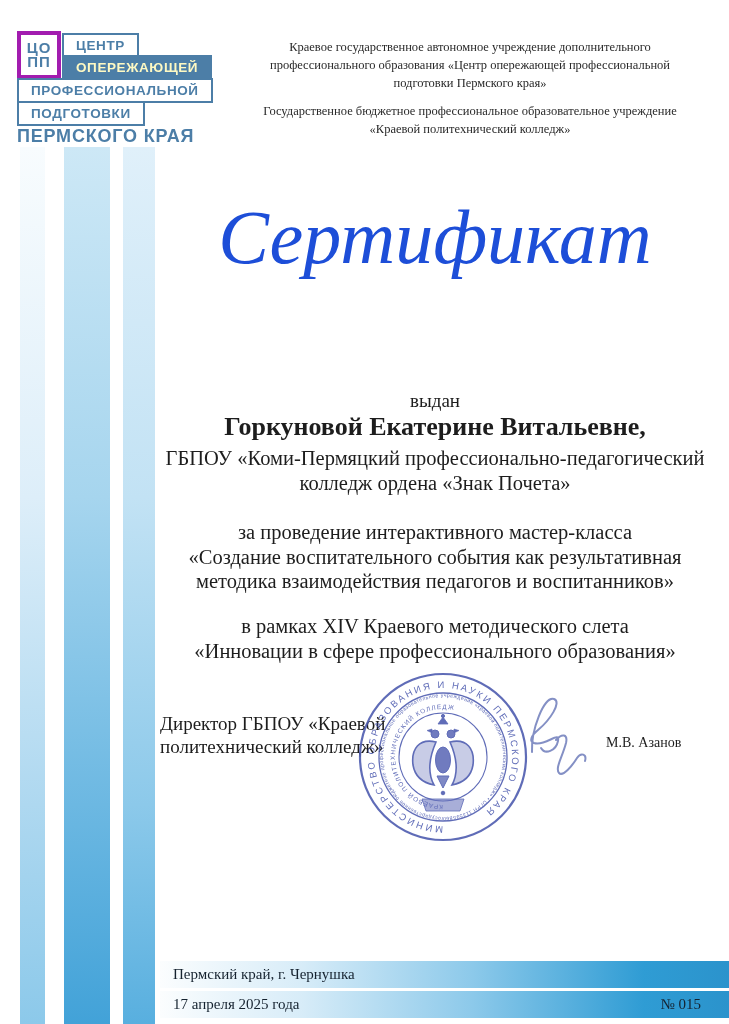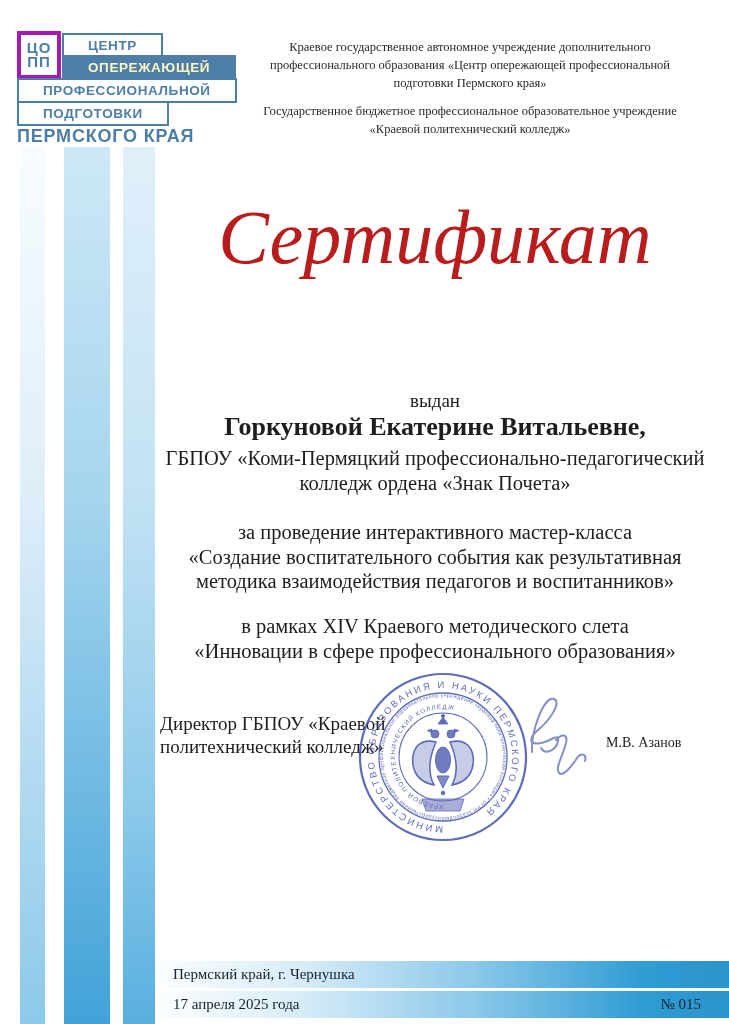--- a/index.html
+++ b/index.html
@@ -14,39 +14,39 @@
   .bar3{left:123px;width:32px;background:linear-gradient(180deg,#e0f0fa 0%,#c2e2f4 40%,#8cc9ea 75%,#58afdf 100%);}
 
   
   .logo{position:absolute;left:0;top:0;font-family:"Liberation Sans",sans-serif;font-weight:bold;color:#4c7ea7;}
   .logo-icon{
     position:absolute;left:17px;top:31px;width:36px;height:40px;border:4px solid #a21caf;
     display:flex;flex-direction:column;align-items:center;justify-content:center;
     font-size:15px;line-height:0.95;letter-spacing:1px;
   }
   .logo-box{position:absolute;border:2px solid #4c7ea7;background:#ffffff;
-    font-size:13.5px;letter-spacing:0.6px;padding:3px 24px;white-space:nowrap;}
+    font-size:13.5px;letter-spacing:0.6px;padding:3px 12px;white-space:nowrap;}
   .logo-box.solid{background:#4c7ea7;color:#fef9c3;border-color:#4c7ea7;}
   .lb1{left:62px;top:33px;}
   .lb2{left:62px;top:55px;}
   .lb3{left:17px;top:78px;}
   .lb4{left:17px;top:101px;}
   .logo-plain{position:absolute;left:17px;top:126px;font-size:18px;letter-spacing:0.8px;white-space:nowrap;}
 
   
   .header-orgs{position:absolute;left:250px;top:38px;width:440px;text-align:center;
     font-size:12.5px;line-height:18px;color:#2a2a2a;}
   .header-orgs .org{margin:0;text-align:center;}
   .header-orgs .org + .org{margin-top:10px;}
   .header-orgs span{display:block;}
 
   
   .cline{position:absolute;left:160px;width:550px;text-align:center;margin-top:40px;}
   .title{top:196px;font-style:italic;font-weight:normal;font-size:76px;line-height:1.1;
-    color:#b91c1c;margin:0;font-family:"Liberation Serif",serif;}
+    color:#1d4ed8;margin:0;font-family:"Liberation Serif",serif;}
   .issued{top:350px;font-size:19px;}
   .recipient{top:372px;font-size:26px;font-weight:bold;}
   .org-lines{top:406px;font-size:20.5px;line-height:25px;}
   .reason{top:480px;font-size:20.5px;line-height:24.5px;}
   .event{top:574px;font-size:20.5px;line-height:24.5px;}
   .cline span{display:block;}
 
   
   .director{position:absolute;left:160px;top:712px;width:240px;font-size:19px;line-height:23px;}
   .director span{display:block;}

